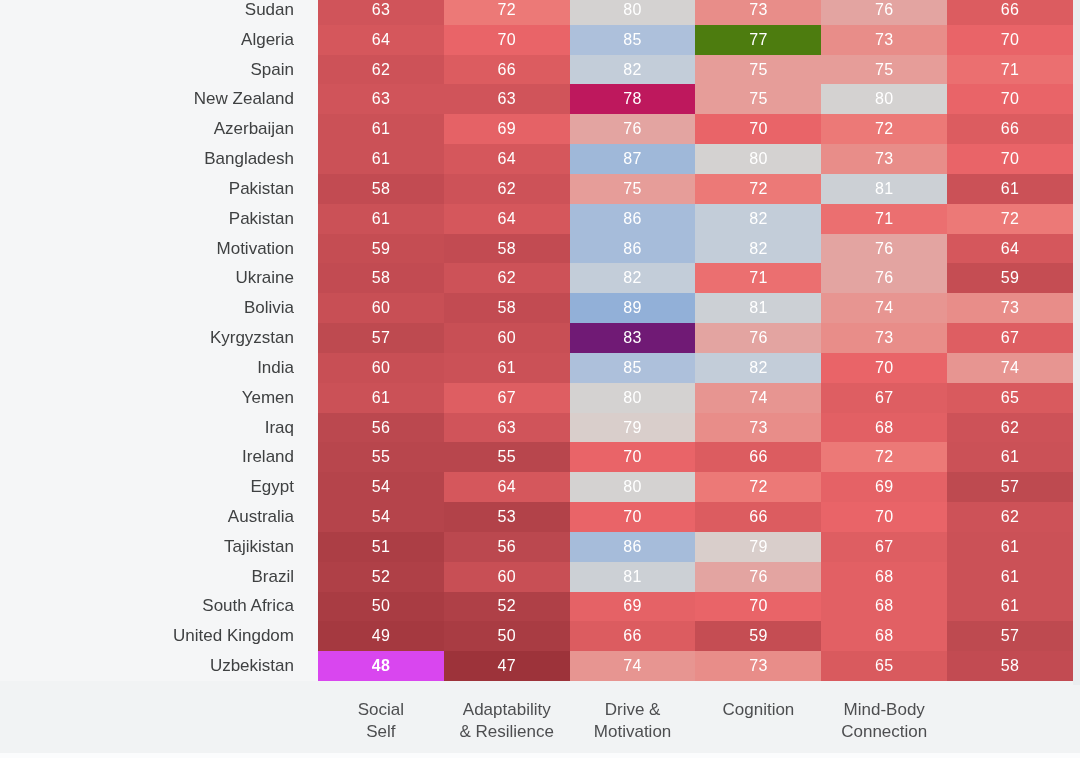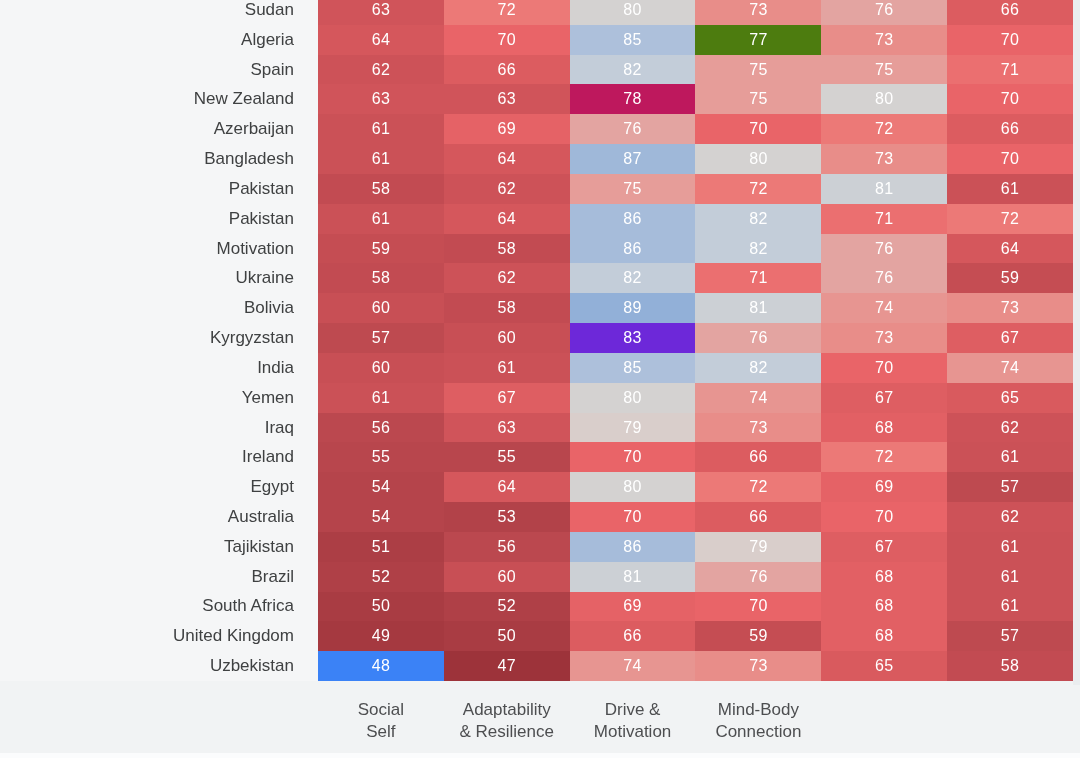--- a/index.html
+++ b/index.html
@@ -149,21 +149,21 @@
       <div class="rlabel">Bolivia</div>
       <div class="cell" style="background: rgb(200, 79, 85);">60</div>
       <div class="cell" style="background: rgb(194, 75, 82);">58</div>
       <div class="cell" style="background: rgb(146, 176, 216);">89</div>
       <div class="cell" style="background: rgb(204, 208, 213);">81</div>
       <div class="cell" style="background: rgb(231, 149, 145);">74</div>
       <div class="cell" style="background: rgb(232, 141, 137);">73</div>
       <div class="rlabel">Kyrgyzstan</div>
       <div class="cell" style="background: rgb(190, 74, 80);">57</div>
       <div class="cell" style="background: rgb(200, 79, 85);">60</div>
-      <div class="cell" style="background: #6d28d9;">83</div>
+      <div class="cell" style="background: #701a75;">83</div>
       <div class="cell" style="background: rgb(227, 164, 161);">76</div>
       <div class="cell" style="background: rgb(232, 141, 137);">73</div>
       <div class="cell" style="background: rgb(222, 94, 98);">67</div>
       <div class="rlabel">India</div>
       <div class="cell" style="background: rgb(200, 79, 85);">60</div>
       <div class="cell" style="background: rgb(203, 81, 87);">61</div>
       <div class="cell" style="background: rgb(173, 192, 219);">85</div>
       <div class="cell" style="background: rgb(195, 205, 217);">82</div>
       <div class="cell" style="background: rgb(233, 100, 104);">70</div>
       <div class="cell" style="background: rgb(231, 149, 145);">74</div>
@@ -224,39 +224,43 @@
       <div class="cell" style="background: rgb(226, 96, 100);">68</div>
       <div class="cell" style="background: rgb(203, 81, 87);">61</div>
       <div class="rlabel">United Kingdom</div>
       <div class="cell" style="background: rgb(165, 57, 64);">49</div>
       <div class="cell" style="background: rgb(169, 60, 67);">50</div>
       <div class="cell" style="background: rgb(220, 92, 96);">66</div>
       <div class="cell" style="background: rgb(197, 77, 83);">59</div>
       <div class="cell" style="background: rgb(226, 96, 100);">68</div>
       <div class="cell" style="background: rgb(190, 74, 80);">57</div>
       <div class="rlabel">Uzbekistan</div>
-      <div class="cell" style="background: #3b82f6;">48</div>
+      <div class="cell" style="background: #d946ef; font-weight: bold;">48</div>
       <div class="cell" style="background: rgb(157, 51, 58);">47</div>
       <div class="cell" style="background: rgb(231, 149, 145);">74</div>
       <div class="cell" style="background: rgb(232, 141, 137);">73</div>
       <div class="cell" style="background: rgb(217, 90, 94);">65</div>
       <div class="cell" style="background: rgb(194, 75, 82);">58</div>
     </div>
   <div class="footer" id="footer">
       <div class="flabel">
         <div>Social</div>
         <div>Self</div>
       </div>
       <div class="flabel">
         <div>Adaptability</div>
         <div>&amp; Resilience</div>
       </div>
       <div class="flabel">
         <div>Drive &amp;</div>
         <div>Motivation</div>
+      </div>
+      <div class="flabel">
+        <div>Cognition</div>
+        <div></div>
       </div>
       <div class="flabel">
         <div>Mind-Body</div>
         <div>Connection</div>
       </div>
     </div>
   <div class="bottom-strip"></div>
 </div>
 
 </body></html>

